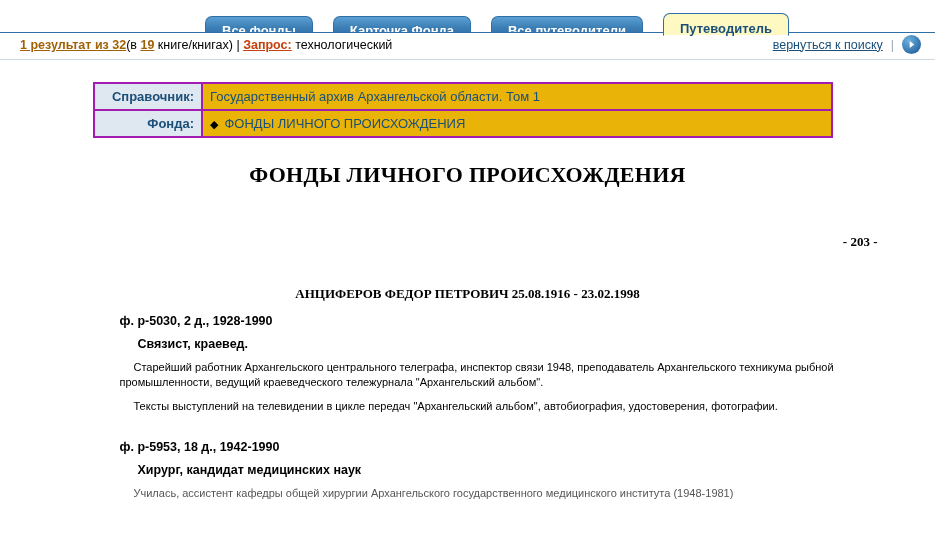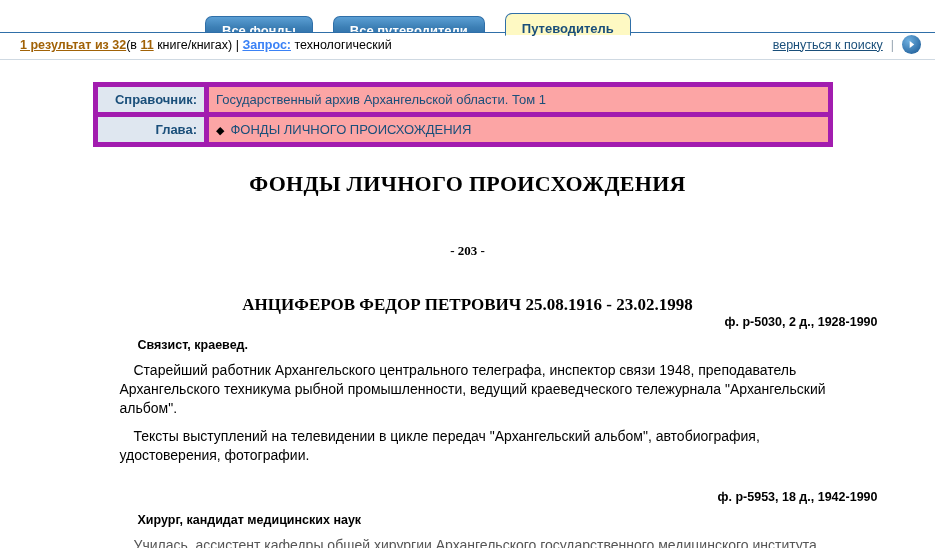--- a/index.html
+++ b/index.html
@@ -86,21 +86,21 @@
   .result-left .lnk {
     color: #a16207;
     text-decoration: underline;
     font-weight: bold;
   }
   .result-left .plain {
     color: #000;
     font-weight: normal;
   }
   .result-left .q-label {
-    color: #3b82f6;
+    color: #c2410c;
     font-weight: bold;
     text-decoration: underline;
   }
   .result-right {
     position: absolute;
     right: 14px;
     top: 2px;
     display: flex;
     align-items: center;
     gap: 8px;
@@ -129,35 +129,35 @@
   }
 
   
   .infotable {
     margin: 22px 0 0 93px;
     width: 740px;
     border-collapse: collapse;
     border: 1px solid #8aa7c2;
   }
   .infotable td {
-    border: 5px solid #a21caf;
+    border: 2px solid #a21caf;
     padding: 5px 7px;
     vertical-align: top;
     font-size: 13px;
   }
   .infotable td.key {
     width: 92px;
     background: #dfe7f0;
     color: #1a4f7a;
     font-weight: bold;
     text-align: right;
     white-space: nowrap;
   }
   .infotable td.val {
-    background: #fca5a5;
+    background: #eab308;
     color: #1a4f7a;
   }
   .infotable td.val .chapter-line {
     white-space: nowrap;
   }
   .diamond {
     color: #000;
     font-size: 11px;
     margin-right: 6px;
   }
@@ -171,86 +171,89 @@
   }
   .doc-title {
     text-align: center;
     font-size: 22px;
     font-weight: bold;
     font-family: "Liberation Serif", serif;
     letter-spacing: 0.3px;
     margin-top: 6px;
   }
   .page-number {
-    text-align: center;
+    text-align: right;
     font-family: "Liberation Serif", serif;
     font-size: 13px;
     font-weight: bold;
     margin-top: 46px;
   }
   .entry {
     margin-top: 36px;
   }
   .entry-heading {
     text-align: center;
-    font-size: 17px;
+    font-size: 13px;
     font-weight: bold;
     font-family: "Liberation Serif", serif;
   }
   .entry-fond {
+    margin-top: 12px;
     margin-left: 62px;
     font-family: "Liberation Sans", sans-serif;
     font-size: 12.5px;
     font-weight: bold;
-    text-align: right;
   }
   .entry-occupation {
     margin-top: 9px;
     margin-left: 80px;
     font-family: "Liberation Sans", sans-serif;
     font-size: 12.5px;
     font-weight: bold;
   }
   .entry-para {
     margin-top: 9px;
     margin-left: 62px;
     margin-right: 30px;
     font-family: "Liberation Sans", sans-serif;
-    font-size: 14px;
+    font-size: 11px;
     line-height: 1.35;
     text-indent: 14px;
   }
   .entry-2 {
     margin-top: 26px;
   }
   .clipped {
     color: #555;
   }
 </style>
 </head>
 <body>
 
 <div class="tabbar">
   <div class="tabs">
     <div class="tab">
       <span>Все фонды</span>
+    </div>
+    <div class="tab">
+      <span>Карточка Фонда</span>
     </div>
     <div class="tab">
       <span>Все путеводители</span>
     </div>
     <div class="tab active">
       <span>Путеводитель</span>
     </div>
   </div>
   <div class="tabbar-underline"></div>
 </div>
 
 <div class="resultbar">
   <div class="result-left">
-    <span class="lnk">1 результат из 32</span><span class="plain">(в </span><span class="lnk">11</span><span class="plain"> книге/книгах)</span>
+    <span class="lnk">1 результат из 32</span><span class="plain">(в </span><span class="lnk">19</span><span class="plain"> книге/книгах)</span>
     <span class="plain">|</span>
     <span class="q-label">Запрос:</span>
     <span class="plain">технологический</span>
   </div>
   <div class="result-right">
     <span class="back-link">вернуться к поиску</span>
     <span class="sep">|</span>
     <span class="circle-arrow">
       <svg width="9" height="9" viewBox="0 0 10 10" aria-hidden="true">
         <polygon points="3,1 8,5 3,9" fill="#ffffff"></polygon>
@@ -259,21 +262,21 @@
   </div>
 </div>
 
 <table class="infotable">
   <tbody>
       <tr>
     <td class="key">Справочник:</td>
     <td class="val">Государственный архив Архангельской области. Том 1</td>
   </tr>
   <tr>
-    <td class="key">Глава:</td>
+    <td class="key">Фонда:</td>
     <td class="val">
       <span class="chapter-line">
         <span class="diamond">◆</span><span>ФОНДЫ ЛИЧНОГО ПРОИСХОЖДЕНИЯ</span>
       </span>
     </td>
   </tr>
 </tbody>
   </table>
 
 <div class="doc">

